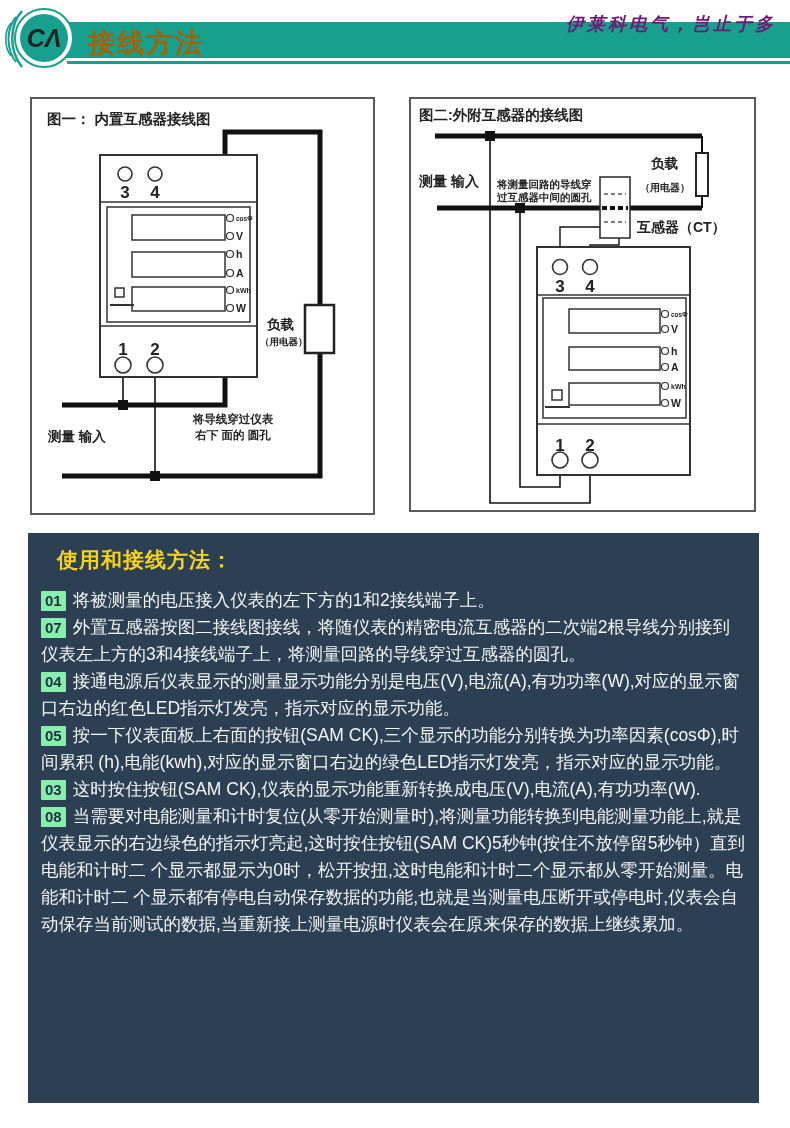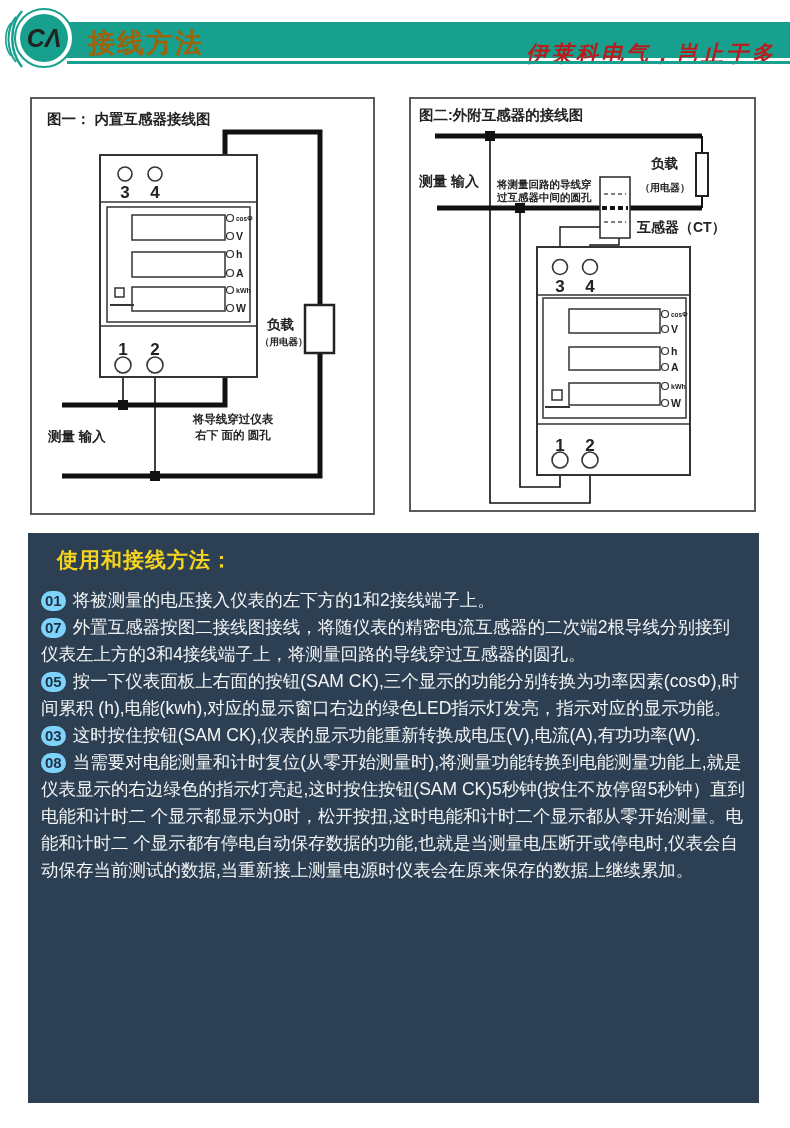--- a/index.html
+++ b/index.html
@@ -2,35 +2,35 @@
 <html><head>
 <meta charset="utf-8">
 <style>
   html,body{margin:0;padding:0;background:#fff;}
   .page{position:relative;width:790px;height:1128px;background:#ffffff;overflow:hidden;
         font-family:"Liberation Sans",sans-serif;}
   
   .banner{position:absolute;left:52px;top:22px;width:738px;height:36px;background:#17a08e;}
   .banner-title{position:absolute;left:88px;top:25px;font-size:27px;font-weight:bold;
         color:#a16207;letter-spacing:2px;}
-  .slogan{position:absolute;right:14px;top:39px;font-size:22px;color:#b91c1c;
+  .slogan{position:absolute;right:14px;top:12px;font-size:18px;color:#701a75;
         font-style:italic;font-weight:bold;font-family:"DejaVu Serif",serif;letter-spacing:3px;}
   .underline{position:absolute;left:67px;top:61px;width:723px;height:3px;background:#17a08e;}
   .logo-svg{position:absolute;left:2px;top:1px;}
   
   .diag1{position:absolute;left:30px;top:97px;}
   .diag2{position:absolute;left:409px;top:97px;}
   svg text{font-family:"Liberation Sans",sans-serif;fill:#222;}
   
   .panel{position:absolute;left:28px;top:533px;width:731px;height:570px;background:#2d4053;
         box-sizing:border-box;padding:10px 12px 0 13px;}
   .panel h2{margin:3px 0 13px 16px;font-size:21px;color:#f6d41d;font-weight:bold;letter-spacing:1px;}
   .step{margin:0;color:#f2f4f6;font-size:17.5px;line-height:27px;}
-  .badge{display:inline-block;background:#7dd3fc;color:#1e3041;font-weight:bold;
-        font-size:15px;line-height:20px;padding:0 4px;margin-right:7px;border-radius:10px;}
+  .badge{display:inline-block;background:#86efac;color:#1e3041;font-weight:bold;
+        font-size:15px;line-height:20px;padding:0 4px;margin-right:7px;border-radius:1px;}
 </style>
 </head>
 <body>
 
 <div class="page">
 
   <div class="banner"></div>
   <svg class="logo-svg" width="100" height="76" viewBox="0 0 100 76">
     <path d="M20,66 C7,50 7,24 20,10" fill="none" stroke="#17a08e" stroke-width="2.5"></path>
     <path d="M14,61 C4,48 4,28 14,16" fill="none" stroke="#17a08e" stroke-width="2"></path>
@@ -161,18 +161,19 @@
       <text x="181" y="354" text-anchor="middle" font-size="17" font-weight="bold">2</text>
       <circle cx="151" cy="363" r="8" fill="#fff" stroke="#333" stroke-width="1.6"></circle>
       <circle cx="181" cy="363" r="8" fill="#fff" stroke="#333" stroke-width="1.6"></circle>
     </g>
   </svg>
 
   <div class="panel">
     <h2>使用和接线方法：</h2>
     <p class="step"><span class="badge">01</span><span>将被测量的电压接入仪表的左下方的1和2接线端子上。</span></p>
     <p class="step"><span class="badge">07</span><span>外置互感器按图二接线图接线，将随仪表的精密电流互感器的二次端2根导线分别接到仪表左上方的3和4接线端子上，将测量回路的导线穿过互感器的圆孔。</span></p>
+    <p class="step"><span class="badge">04</span><span>接通电源后仪表显示的测量显示功能分别是电压(V),电流(A),有功功率(W),对应的显示窗口右边的红色LED指示灯发亮，指示对应的显示功能。</span></p>
     <p class="step"><span class="badge">05</span><span>按一下仪表面板上右面的按钮(SAM CK),三个显示的功能分别转换为功率因素(cosΦ),时间累积 (h),电能(kwh),对应的显示窗口右边的绿色LED指示灯发亮，指示对应的显示功能。</span></p>
     <p class="step"><span class="badge">03</span><span>这时按住按钮(SAM CK),仪表的显示功能重新转换成电压(V),电流(A),有功功率(W).</span></p>
     <p class="step"><span class="badge">08</span><span>当需要对电能测量和计时复位(从零开始测量时),将测量功能转换到电能测量功能上,就是仪表显示的右边绿色的指示灯亮起,这时按住按钮(SAM CK)5秒钟(按住不放停留5秒钟）直到电能和计时二 个显示都显示为0时，松开按扭,这时电能和计时二个显示都从零开始测量。电能和计时二 个显示都有停电自动保存数据的功能,也就是当测量电压断开或停电时,仪表会自动保存当前测试的数据,当重新接上测量电源时仪表会在原来保存的数据上继续累加。</span></p>
   </div>
 
 </div>
 
 </body></html>

